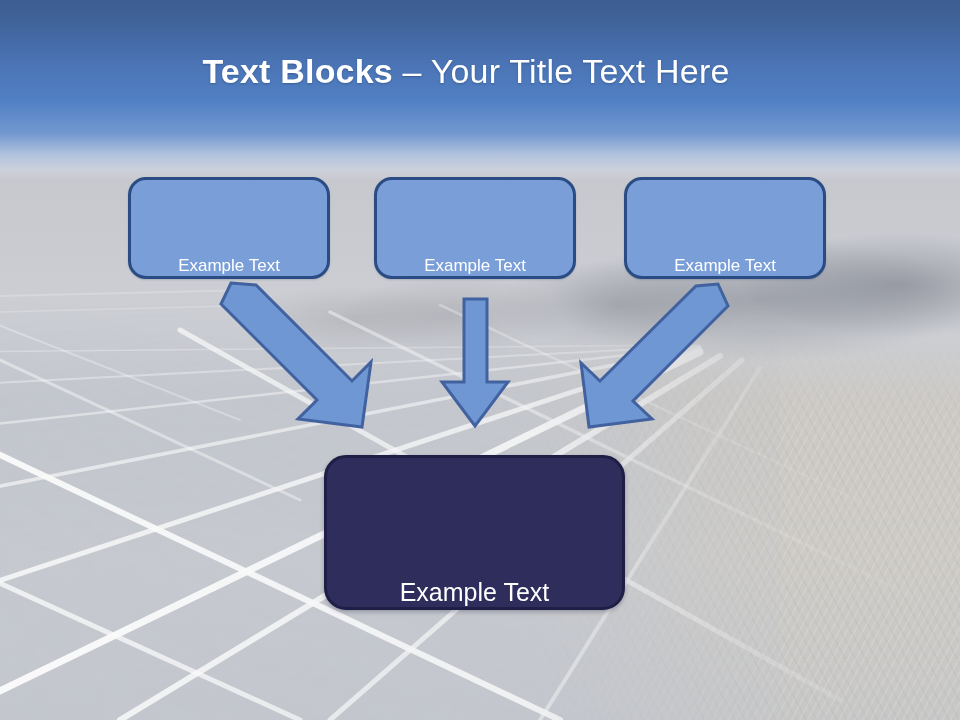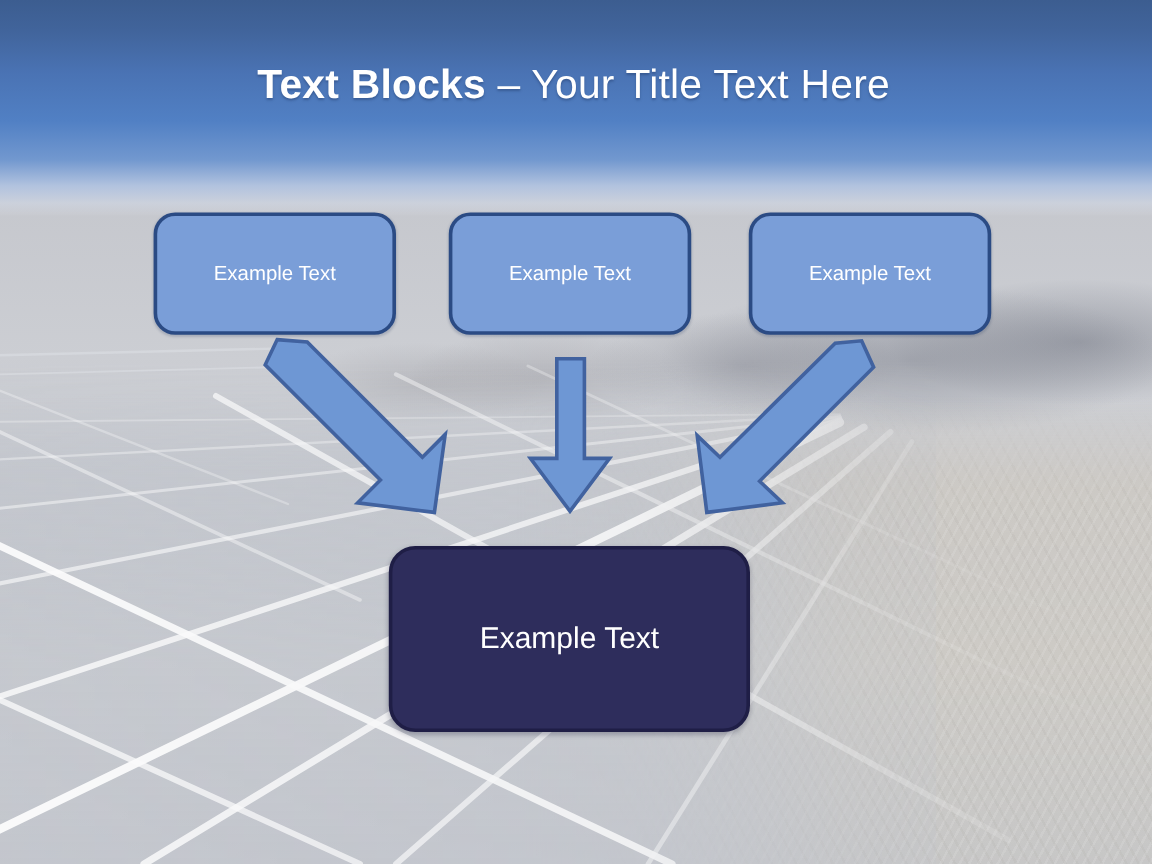--- a/index.html
+++ b/index.html
@@ -77,40 +77,40 @@
       rgba(176,194,224,.92) 86%,
       rgba(208,216,231,.55) 94%,
       rgba(222,226,234,.12) 99%,
       rgba(222,226,234,0) 100%);
     height: 180px;
   }
 
   
   .title {
     position: absolute;
-    left: 12px;
+    left: 0;
     top: 50px;
     width: 932px;
     text-align: center;
     color: #ffffff;
     font-size: 34px;
     line-height: 42px;
     letter-spacing: .2px;
     white-space: nowrap;
     text-shadow: 0 1px 2px rgba(20,40,80,.35);
   }
   .title .t-strong { font-weight: bold; }
   .title .t-light  { font-weight: normal; }
 
   
   .box {
     position: absolute;
     box-sizing: border-box;
     display: flex;
-    align-items: center;
+    align-items: flex-end;
     justify-content: center;
     color: #ffffff;
   }
   .box-top {
     background: #7a9ed8;
     border: 3px solid #2b4b84;
     border-radius: 18px;
     font-size: 17px;
     top: 177px;
     width: 202px;

